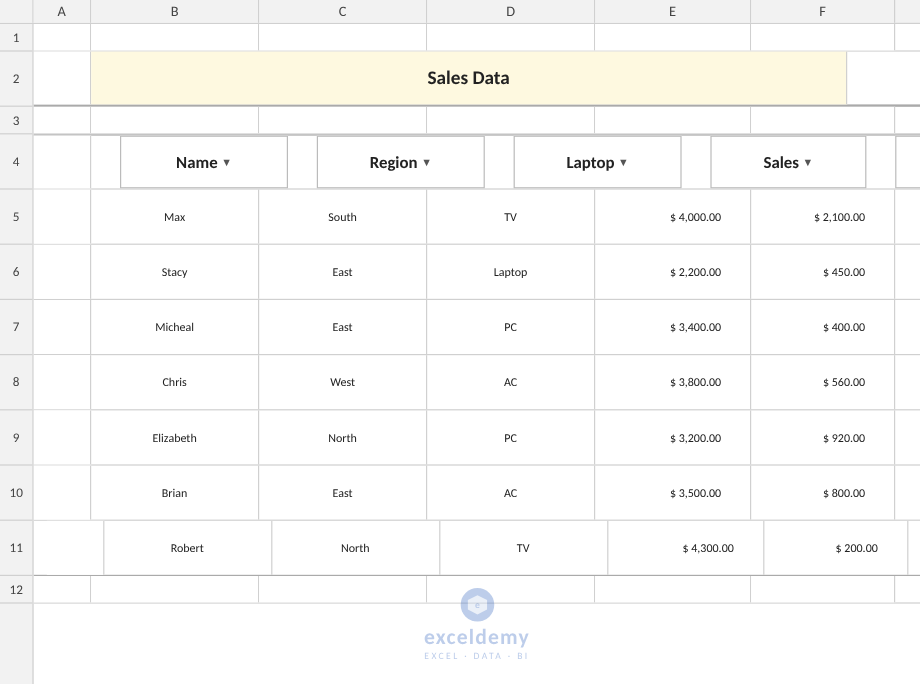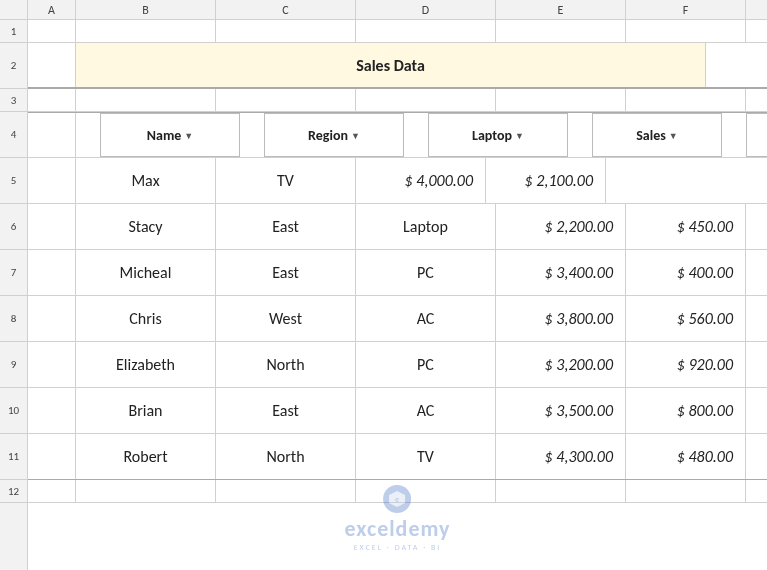--- a/index.html
+++ b/index.html
@@ -150,44 +150,43 @@
       margin-left: 3px;
       color: #555;
     }
 
     
     .data-row {
       height: 46px;
     }
 
     .data-cell {
-      font-size: 16px;
+      font-size: 10px;
       text-align: center;
     }
 
     .data-cell.money {
       justify-content: flex-end;
-      padding-right: 12px;
-      font-style: italic;
+      padding-right: 24px;
     }
 
     
     .watermark {
       position: absolute;
       bottom: 18px;
       left: 50%;
       transform: translateX(-50%);
       display: flex;
       flex-direction: column;
       align-items: center;
       opacity: 0.35;
     }
 
     .watermark-logo {
-      font-size: 22px;
+      font-size: 18px;
       font-weight: bold;
       color: #4472c4;
       letter-spacing: 1px;
     }
 
     .watermark-sub {
       font-size: 8px;
       color: #4472c4;
       letter-spacing: 2px;
     }
@@ -291,20 +290,21 @@
           </div>
           <div class="cell col-f header-cell">
             <span>Profit</span>
             <span class="dropdown-arrow">▼</span>
           </div>
         </div>
 
         <div class="grid-row data-row">
           <div class="cell col-a empty-cell"></div>
           <div class="cell col-b data-cell">Max</div>
+          <div class="cell col-c data-cell">South</div>
           <div class="cell col-d data-cell">TV</div>
           <div class="cell col-e data-cell money">$ 4,000.00</div>
           <div class="cell col-f data-cell money">$ 2,100.00</div>
         </div>
 
         <div class="grid-row data-row">
           <div class="cell col-a empty-cell"></div>
           <div class="cell col-b data-cell">Stacy</div>
           <div class="cell col-c data-cell">East</div>
           <div class="cell col-d data-cell">Laptop</div>
@@ -341,27 +341,27 @@
 
         <div class="grid-row data-row">
           <div class="cell col-a empty-cell"></div>
           <div class="cell col-b data-cell">Brian</div>
           <div class="cell col-c data-cell">East</div>
           <div class="cell col-d data-cell">AC</div>
           <div class="cell col-e data-cell money">$ 3,500.00</div>
           <div class="cell col-f data-cell money">$    800.00</div>
         </div>
 
-        <div class="grid-row data-row" style="border-bottom: 1.5px solid #aaa;">
+        <div class="grid-row data-row" style="border-bottom: 1.5px solid #aaa; justify-content: center;">
           <div class="cell col-a empty-cell"></div>
           <div class="cell col-b data-cell">Robert</div>
           <div class="cell col-c data-cell">North</div>
           <div class="cell col-d data-cell">TV</div>
           <div class="cell col-e data-cell money">$ 4,300.00</div>
-          <div class="cell col-f data-cell money">$    480.00</div>
+          <div class="cell col-f data-cell money">$    200.00</div>
         </div>
 
         <div class="grid-row small">
           <div class="cell col-a empty-cell"></div>
           <div class="cell col-b empty-cell"></div>
           <div class="cell col-c empty-cell"></div>
           <div class="cell col-d empty-cell"></div>
           <div class="cell col-e empty-cell"></div>
           <div class="cell col-f empty-cell"></div>
         </div>

